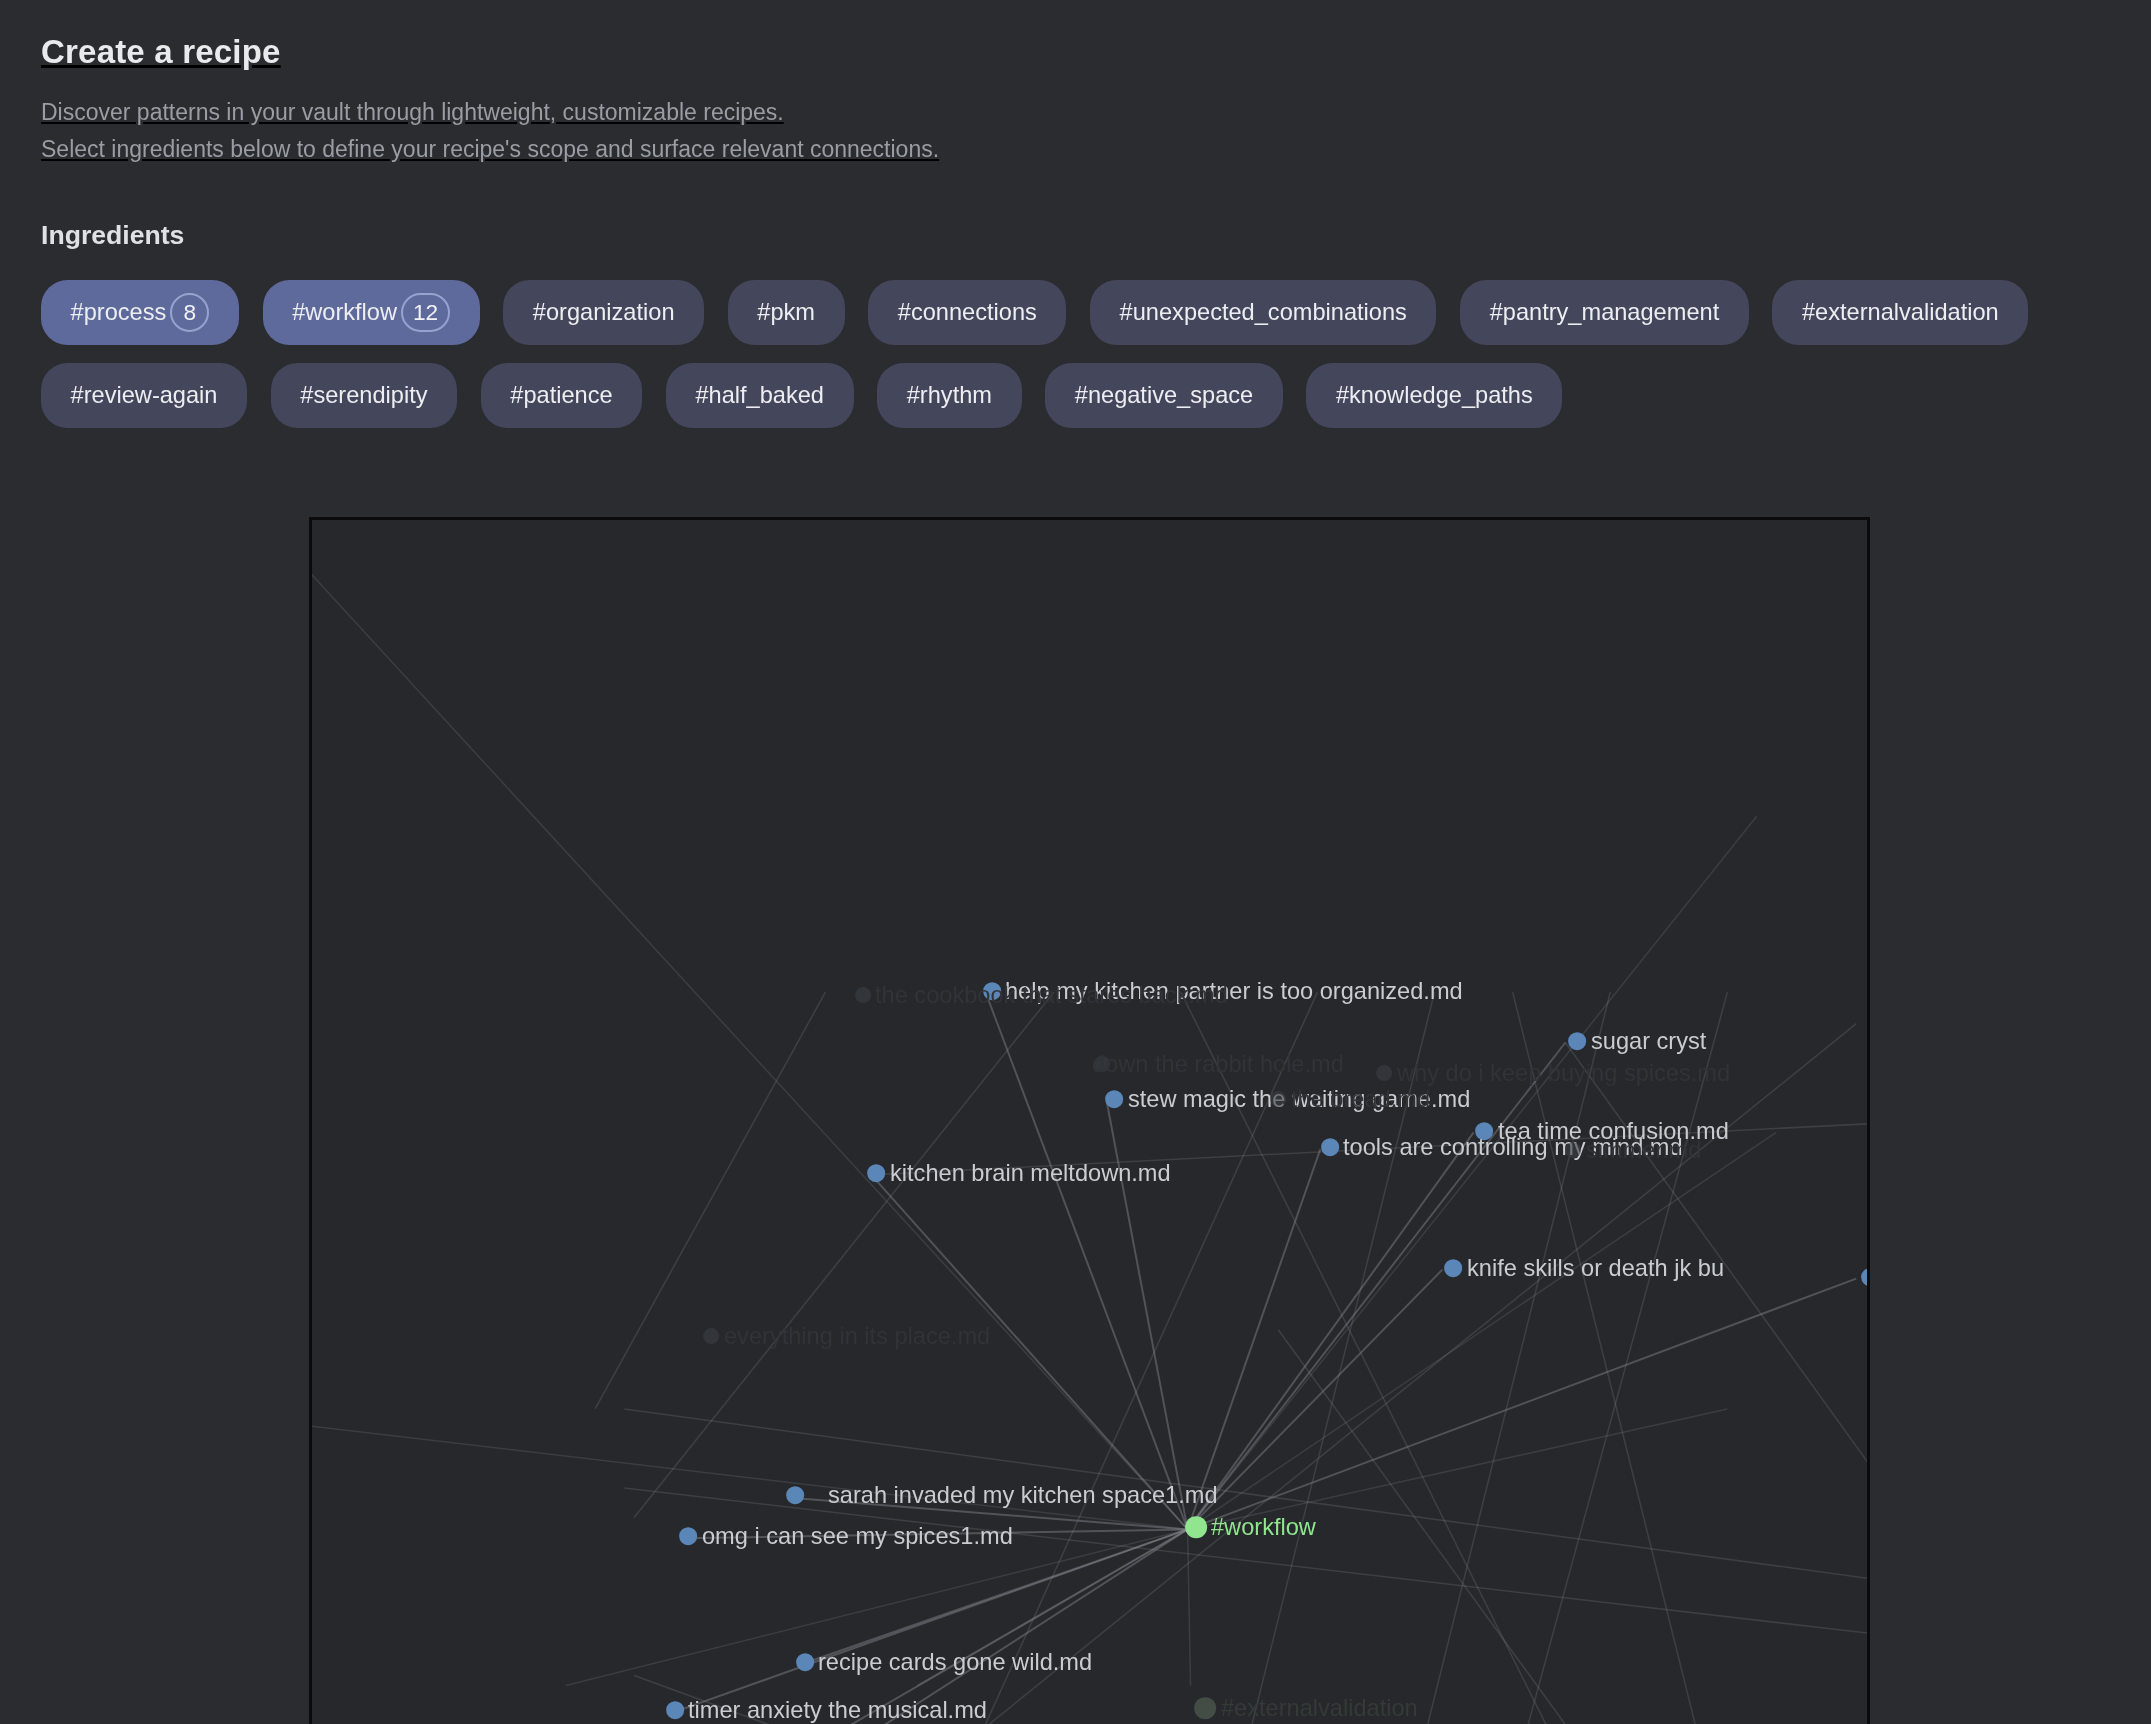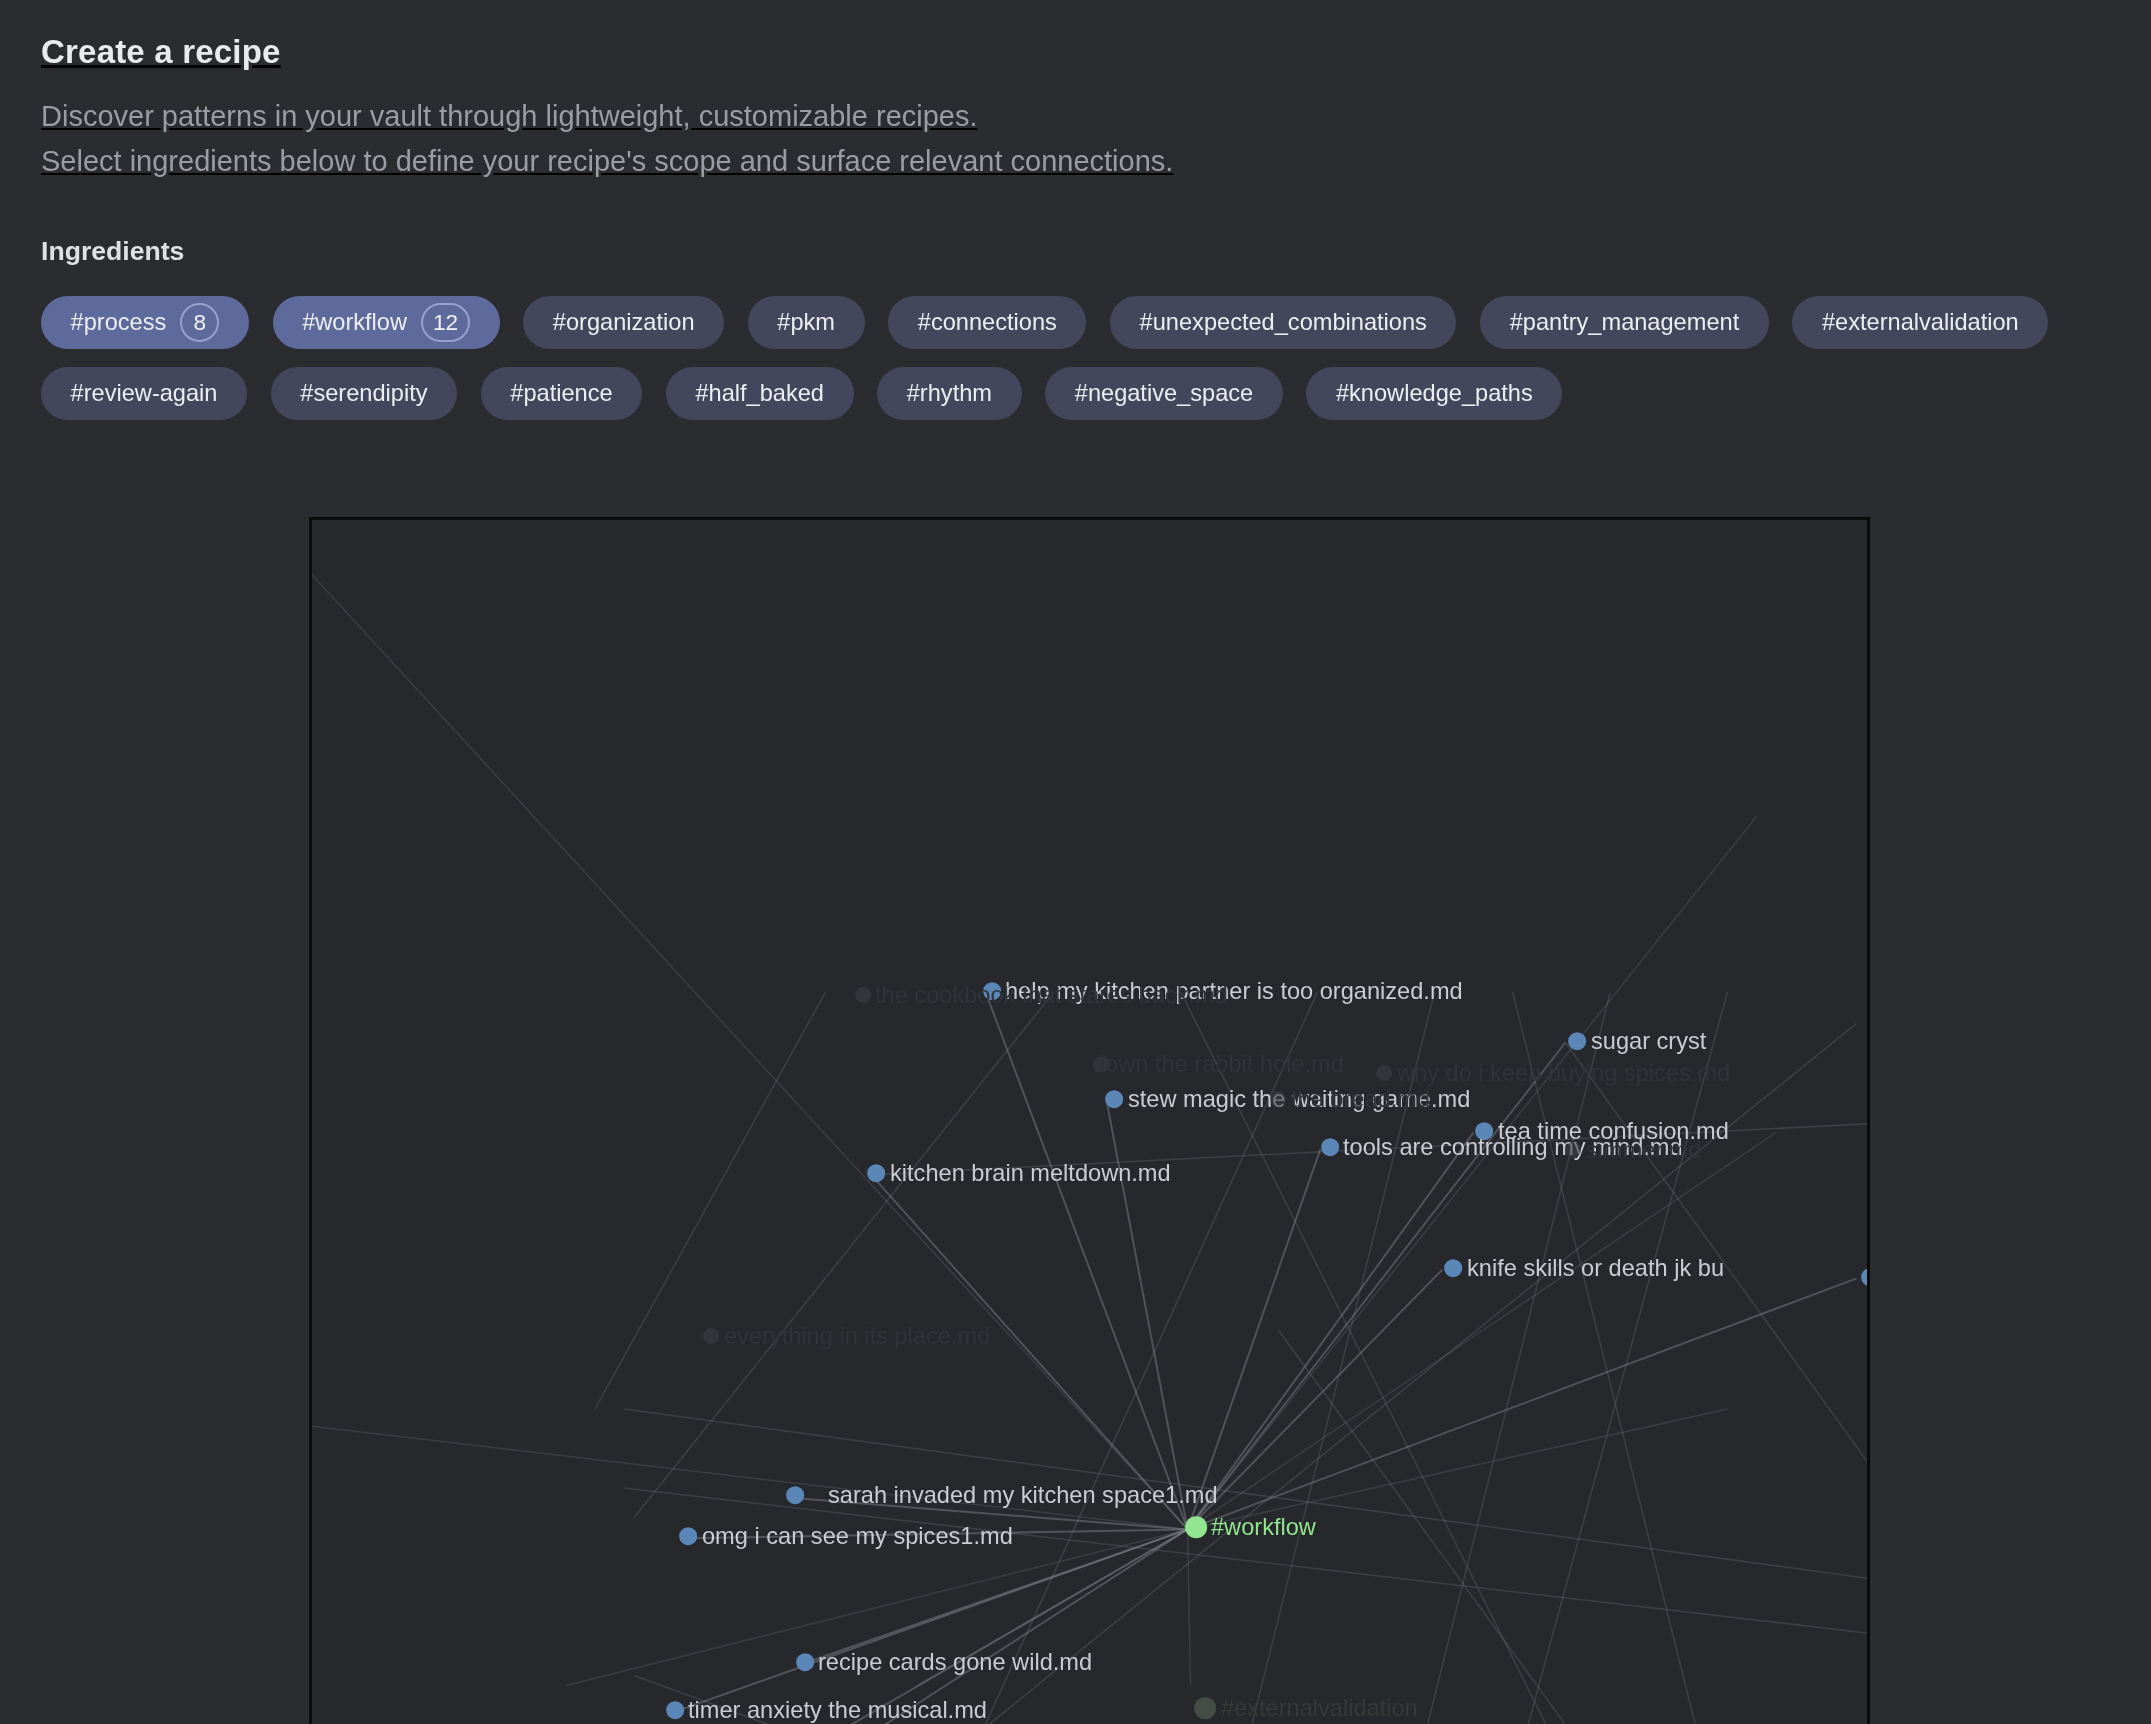--- a/index.html
+++ b/index.html
@@ -11,37 +11,37 @@
     overflow: hidden;
   }
   .page { position: relative; width: 2151px; height: 1725px; background: #2a2c30; }
 
   .header { padding: 33px 0 0 41px; text-decoration: underline; }
   .title {
     font-size: 33px; font-weight: bold; color: #e9eaec;
     letter-spacing: 0.2px; margin: 0 0 25.6px 0;
   }
   .subtitle-line {
-    font-size: 29px; color: #9a9da3; line-height: 1.35; margin: 0 0 5.9px 0;
+    font-size: 23px; color: #9a9da3; line-height: 1.35; margin: 0 0 5.9px 0;
   }
 
   .section-title {
     font-size: 26.6px; font-weight: bold; color: #dfe1e4;
     margin: 55px 0 0 41px;
   }
 
   .tags {
     display: flex; flex-wrap: wrap;
     gap: 17.7px 23.6px;
     margin: 29.6px 0 0 41px;
     width: 2088px;
   }
   .tag {
-    display: inline-flex; align-items: center; gap: 14px;
-    height: 53px; padding: 0 29.6px;
+    display: inline-flex; align-items: center; gap: 4px;
+    height: 65px; padding: 0 29.6px;
     border-radius: 26.6px;
     background: #44475c;
     color: #eceef1;
     font-size: 23.6px;
     white-space: nowrap;
     cursor: pointer;
     user-select: none;
   }
   .tag.selected { background: #5f6a9c; }
   .tag .badge {

